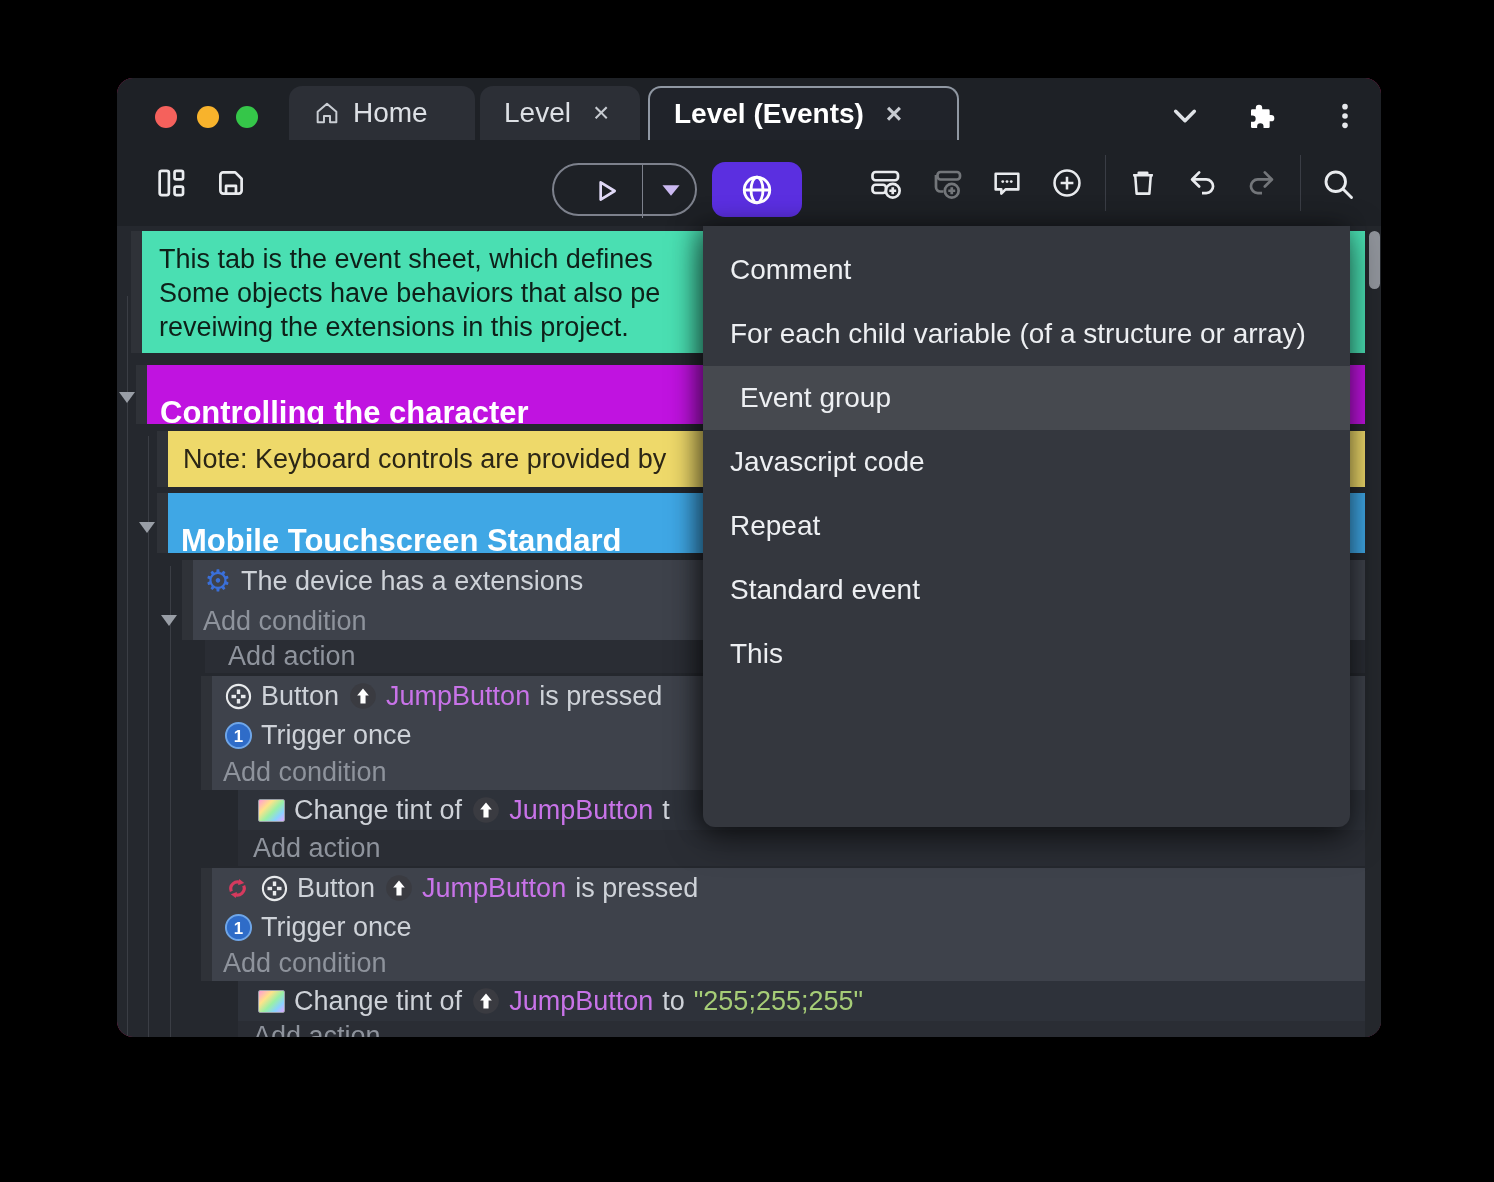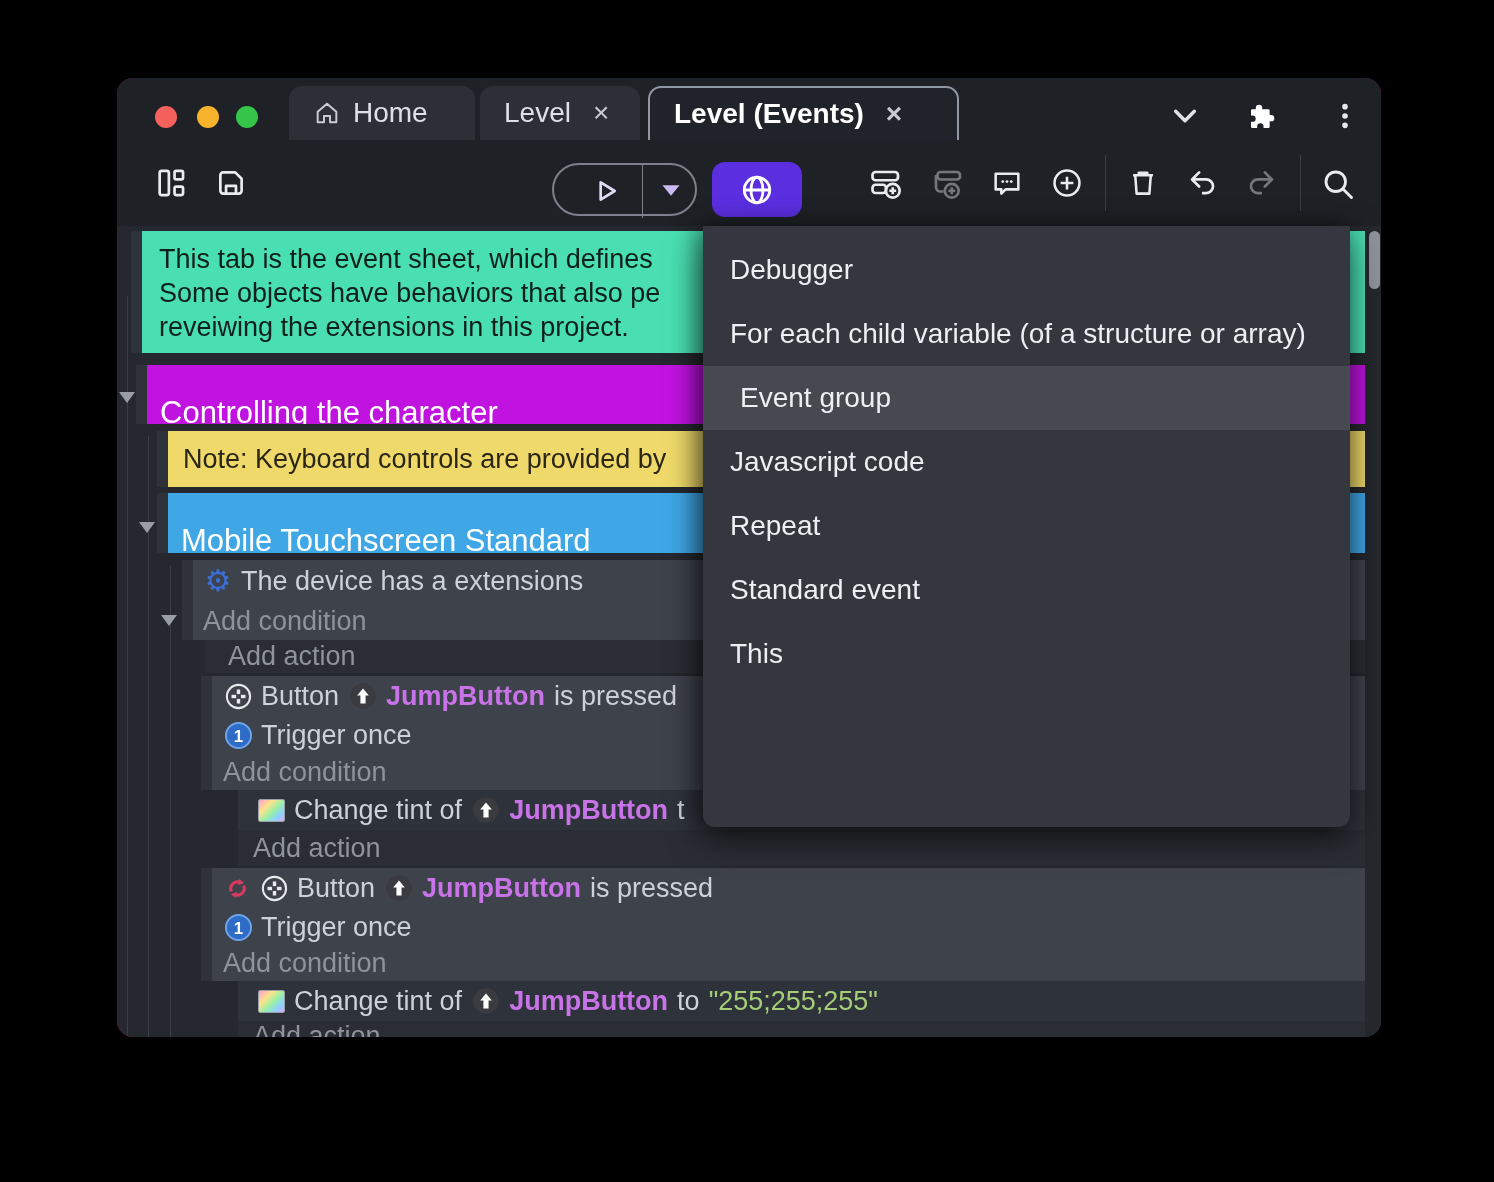--- a/index.html
+++ b/index.html
@@ -34,28 +34,28 @@
               border-radius:13px; display:flex; align-items:center; justify-content:center; }
 
   
   .content { position:absolute; left:0; top:148px; width:1264px; height:811px; background:#25282e; }
   .vline { position:absolute; width:1px; background:#3b3e45; }
   .tri { position:absolute; width:0; height:0; border-left:8px solid transparent;
          border-right:8px solid transparent; border-top:11px solid #999ea6; }
   .mstrip { position:absolute; width:11px; background:#2f3238; }
   .blk { position:absolute; overflow:hidden; }
   .blk.teal   { color:#0e2019; font-size:27px; line-height:34px; padding:11px 0 0 17px; }
-  .gtitle { font-size:31px; font-weight:normal; color:#fff;margin-top:36px; }
+  .gtitle { font-size:31px; font-weight:bold; color:#fff;margin-top:36px; }
   .noterow { color:#2b2616; font-size:27px; display:flex; align-items:center; padding-left:15px; }
   .evblock { background:#3e424b; }
   .actrow  { background:#2e323a; }
   .addrow  { background:#2a2d34; }
   .row { display:flex; align-items:center; font-size:27px; color:#ced2d8; white-space:nowrap; }
   .dimtxt { color:#8e939c; }
-  .obj { color:#c873e8; font-weight:bold; }
+  .obj { color:#c873e8; font-weight:normal; }
   .val { color:#a6cd77; }
   .tok { margin-right:9px; }
   .ricon { display:inline-flex; width:30px; height:30px; margin-right:8px; flex:none;
            align-items:center; justify-content:center; }
   .gear { color:#3a6fd8; font-size:30px; line-height:30px; }
   .tintsq { width:27px; height:23px; border:1px solid #9aa0a8; border-radius:2px;
             background:linear-gradient(135deg,#ff9bd5 0%,#ffe38a 30%,#9bf0a5 55%,#8ad2ff 78%,#e0a5ff 100%); }
 
   
   .sbtrack { position:absolute; right:0; top:0; width:16px; height:100%; background:#24272c; }
@@ -383,21 +383,21 @@
     </div>
     <div class="blk addrow row dimtxt" style="left:121px; top:795px; width:1127px; height:30px; padding-left:15px;">
       <span>Add action</span>
     </div>
 
     <div class="sbtrack"></div>
     <div class="sbthumb"></div>
 
     <div class="menu">
       <div class="mitem">
-          <span>Debugger</span>
+          <span>Comment</span>
         </div>
       <div class="mitem">
           <span>For each child variable (of a structure or array)</span>
         </div>
       <div class="mitem hl">
           <span>Event group</span>
         </div>
       <div class="mitem">
           <span>Javascript code</span>
         </div>

